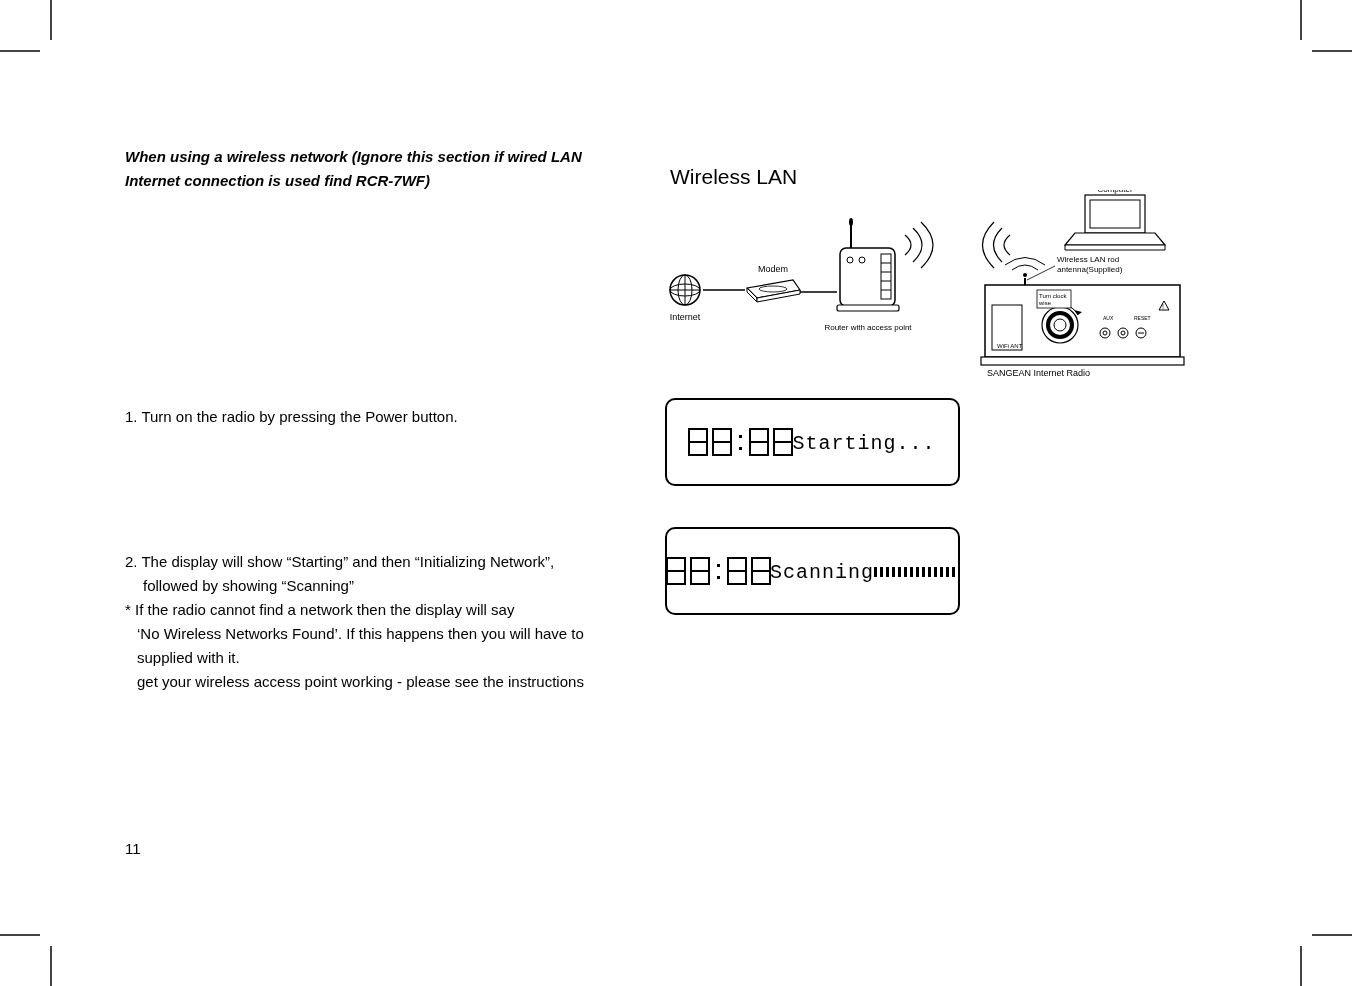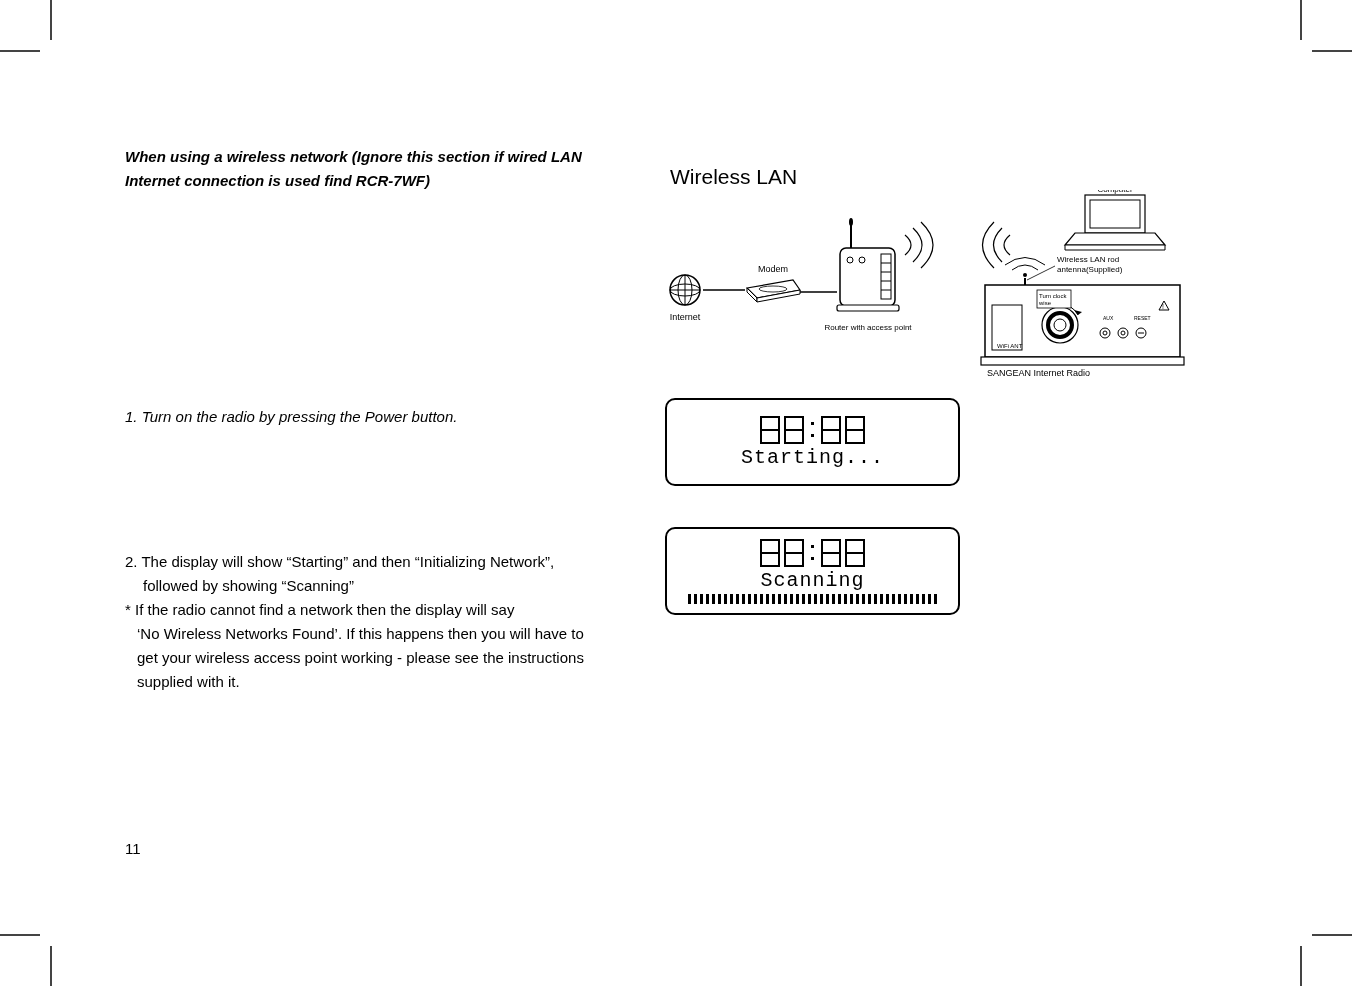--- a/index.html
+++ b/index.html
@@ -37,21 +37,21 @@
     line-height: 1.6;
     max-width: 480px;
   }
   .body-text {
     font-size: 15px;
     line-height: 1.6;
   }
   .indent {
     padding-left: 18px;
   }
-  .step1 { position: absolute; top: 260px; left: 0; width: 520px; font-style: italic; }
+  .step1 { position: absolute; top: 260px; left: 0; width: 520px; }
   .step2 { position: absolute; top: 405px; left: 0; width: 520px; }
   .page-number { position: absolute; left: 0; top: 695px; font-size: 15px; }
 
   .diagram-title {
     position: absolute; left: 545px; top: 20px;
     font-size: 21px;
   }
   .diagram {
     position: absolute;
     left: 540px; top: 45px;
@@ -59,21 +59,21 @@
   }
 
   .lcd {
     position: absolute;
     left: 540px;
     width: 295px;
     height: 88px;
     border: 2px solid #000;
     border-radius: 10px;
     display: flex;
-    flex-direction: column;
+    flex-direction: row;
     align-items: center;
     justify-content: center;
     padding-top: 0;
     box-sizing: border-box;
   }
   .lcd .seg-top, .lcd .seg-bot {
     display: flex;
     gap: 6px;
     align-items: center;
   }
@@ -256,22 +256,22 @@
         <span class="seg-digit"></span>
     </div>
     <div class="lcd-text">Starting...</div>
   </div>
 
   <div class="step2">
     <div class="body-text">2. The display will show “Starting” and then “Initializing Network”,</div>
     <div class="body-text indent">followed by showing “Scanning”</div>
     <div class="body-text">* If the radio cannot find a network then the display will say</div>
     <div class="body-text" style="padding-left:12px">‘No Wireless Networks Found’. If this happens then you will have to</div>
+    <div class="body-text" style="padding-left:12px">supplied with it.</div>
     <div class="body-text" style="padding-left:12px">get your wireless access point working - please see the instructions</div>
-    <div class="body-text" style="padding-left:12px">supplied with it.</div>
   </div>
 
   <div class="lcd" style="top:382px">
     <div class="seg-top" title="00:00">
       <span class="seg-digit"></span>
         <span class="seg-digit"></span>
       <span class="colon"></span>
       <span class="seg-digit"></span>
         <span class="seg-digit"></span>
     </div>

